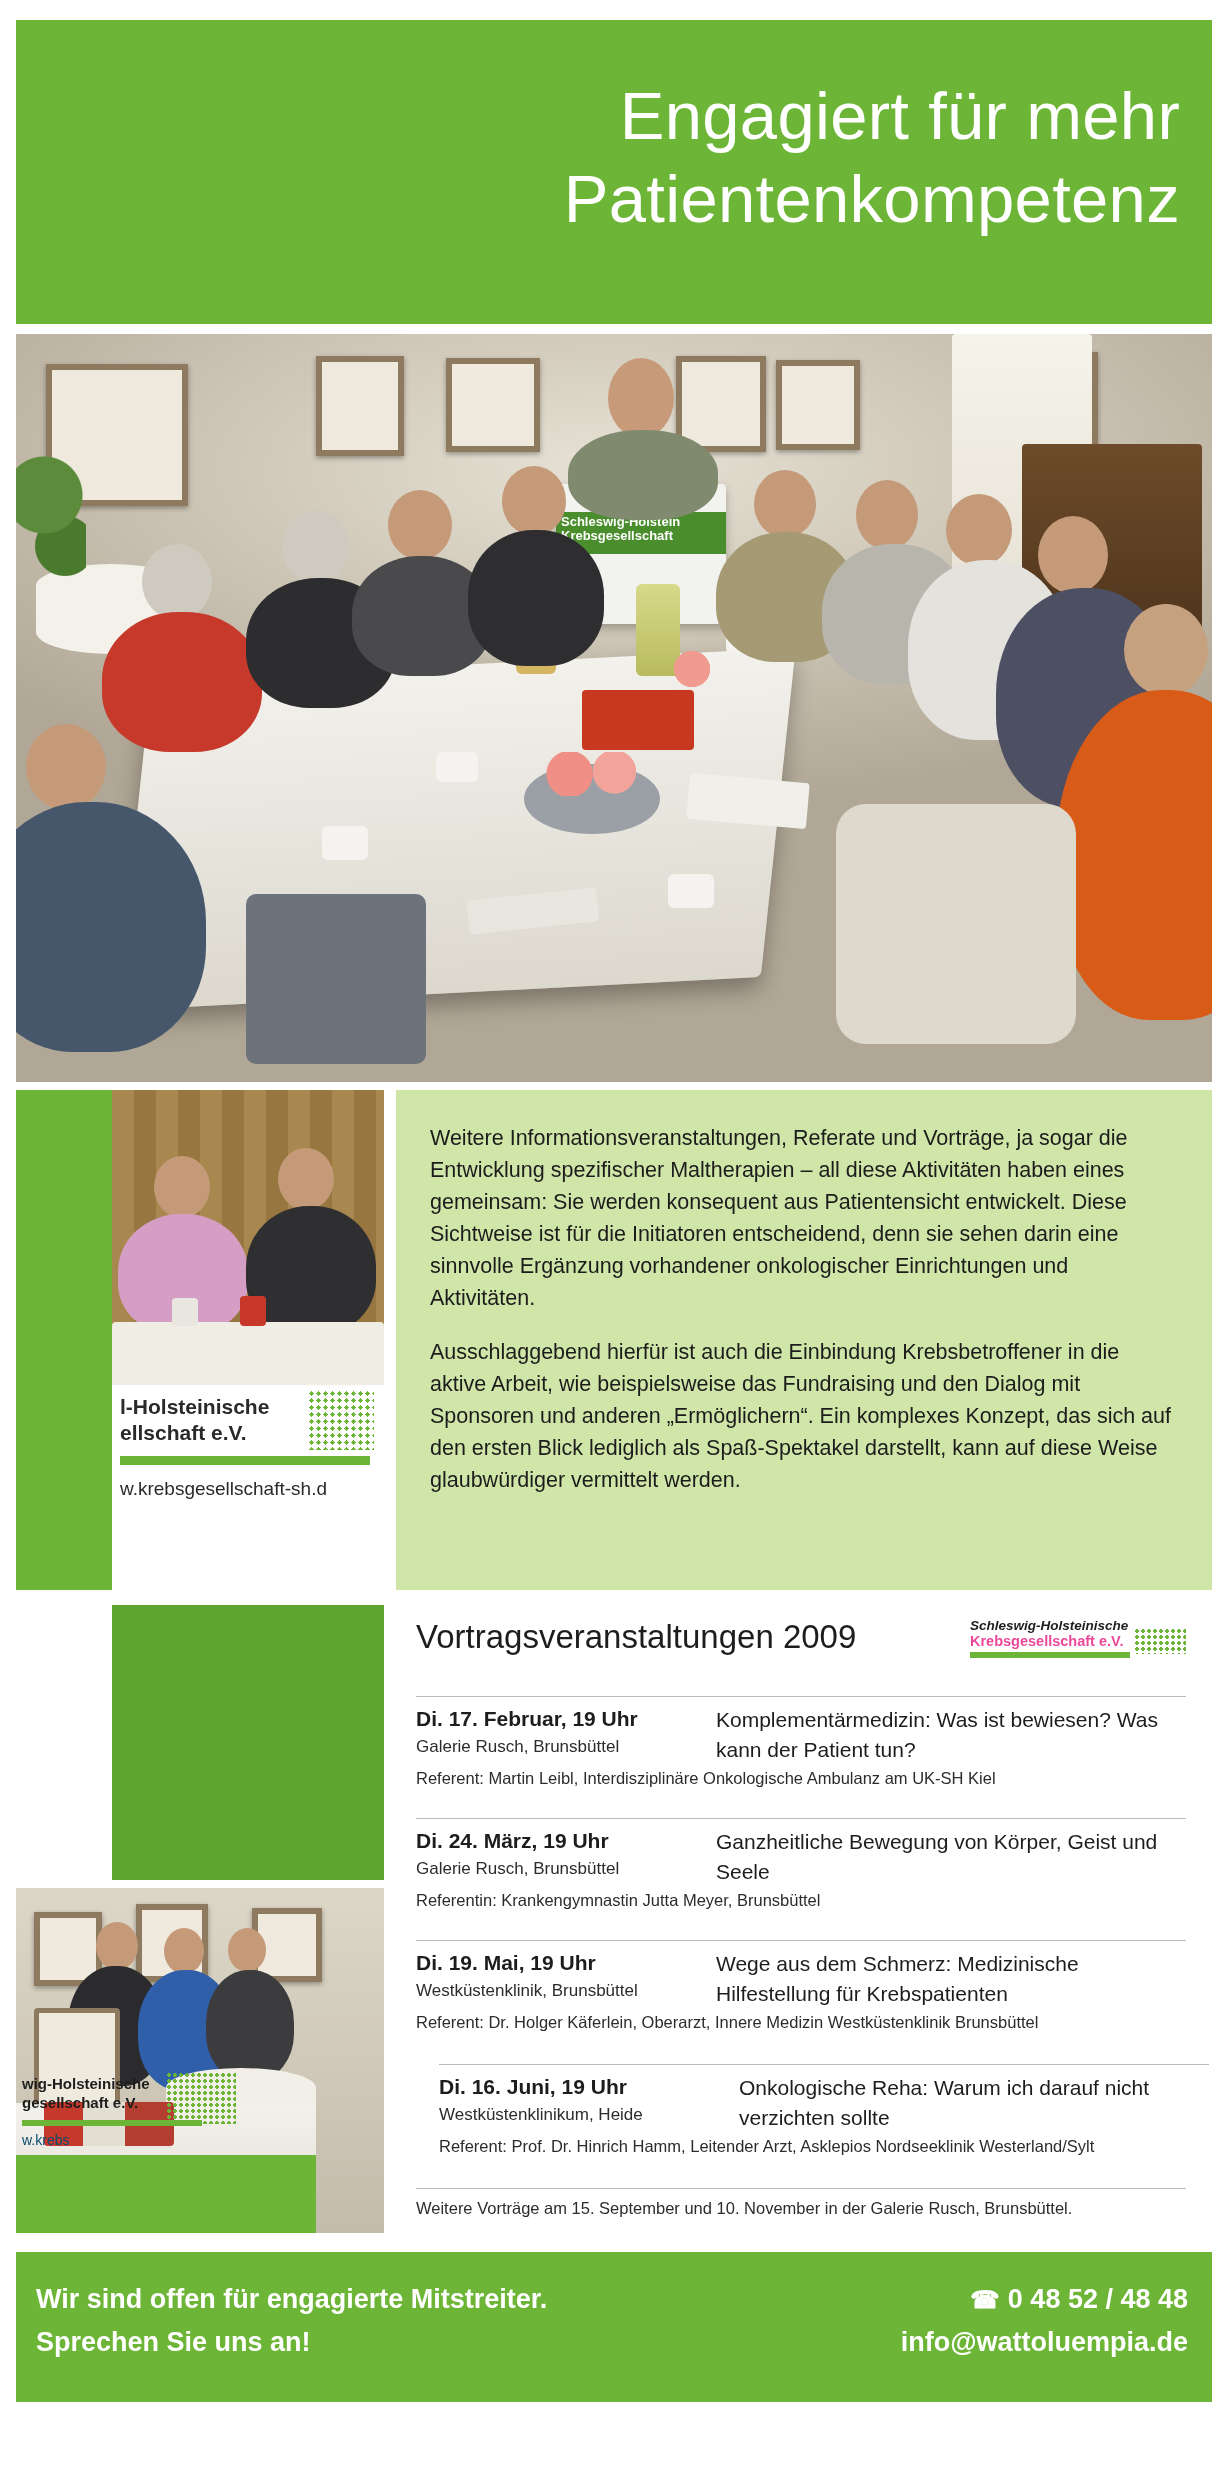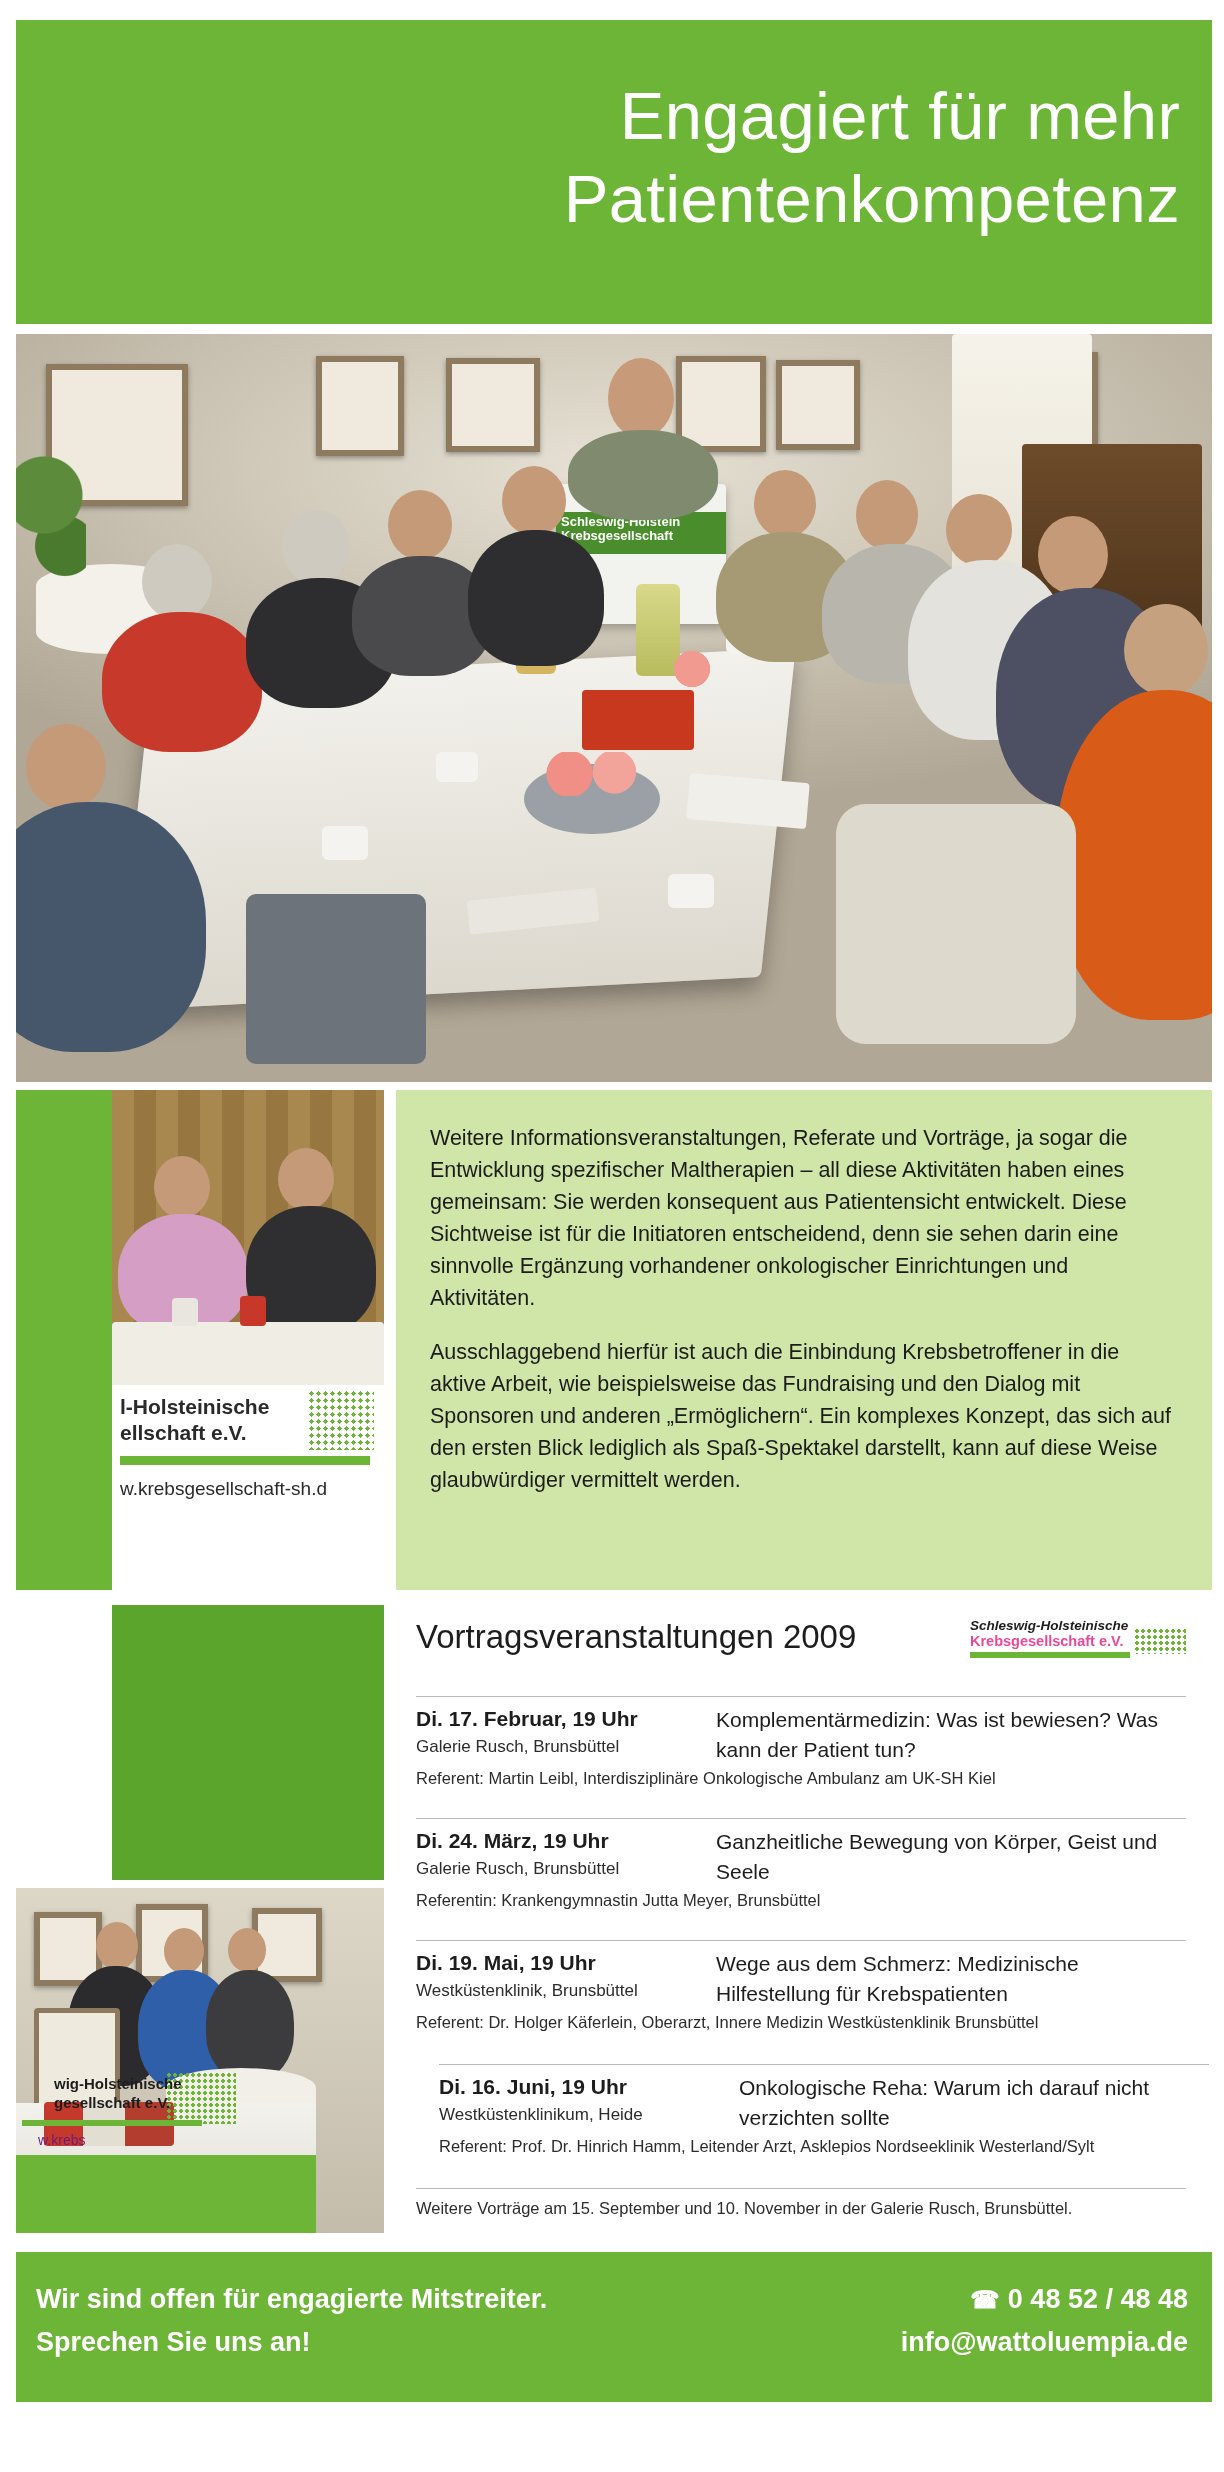--- a/index.html
+++ b/index.html
@@ -222,27 +222,26 @@
     background: #6db536;
   }
   .booth-logo {
     position: absolute;
     left: 6px; top: 186px;
     width: 230px;
     font-size: 15px;
     line-height: 19px;
     font-weight: bold;
     color: #1d1d1d;
-    margin-left: 32px;
   }
   .booth-rule {
     position: absolute;
     left: 6px; top: 232px; width: 180px; height: 6px; background: #6db536;
   }
-  .booth-url { position: absolute; left: 22px; top: 244px; font-size: 14px; color:#701a75; }
+  .booth-url { position: absolute; left: 6px; top: 244px; font-size: 14px; color:#0c4a6e; }
   .booth-dots {
     position: absolute; left: 150px; top: 184px; width: 70px; height: 52px;
     background-image: radial-gradient(#6db536 42%, transparent 44%);
     background-size: 6px 6px;
   }
   .talks {
     position: absolute;
     left: 396px;
     top: 1600px;
     width: 816px;

